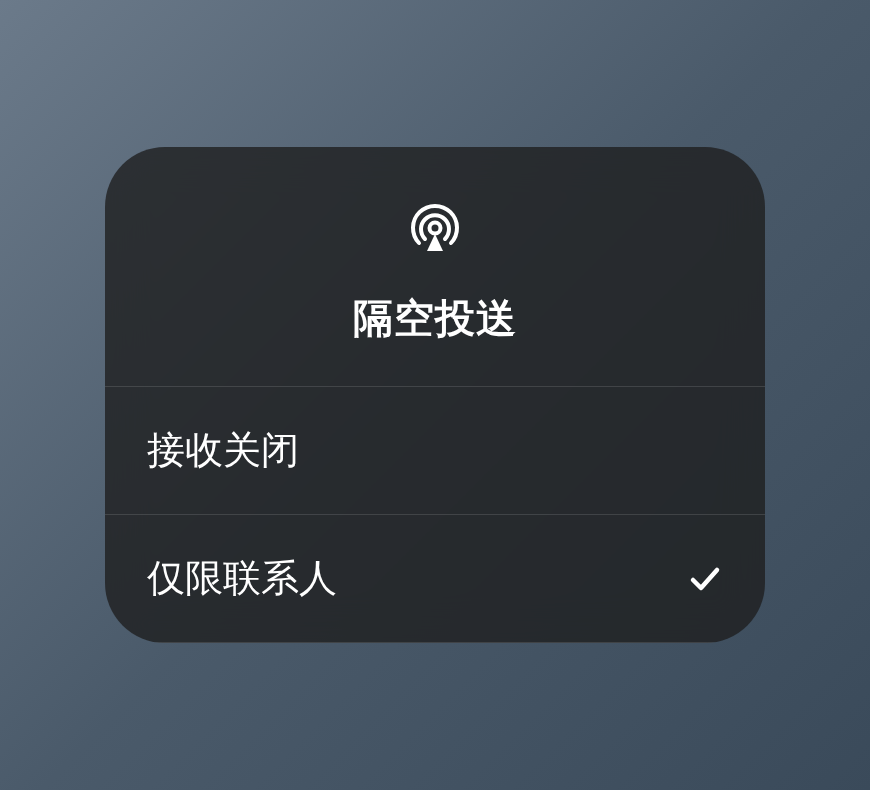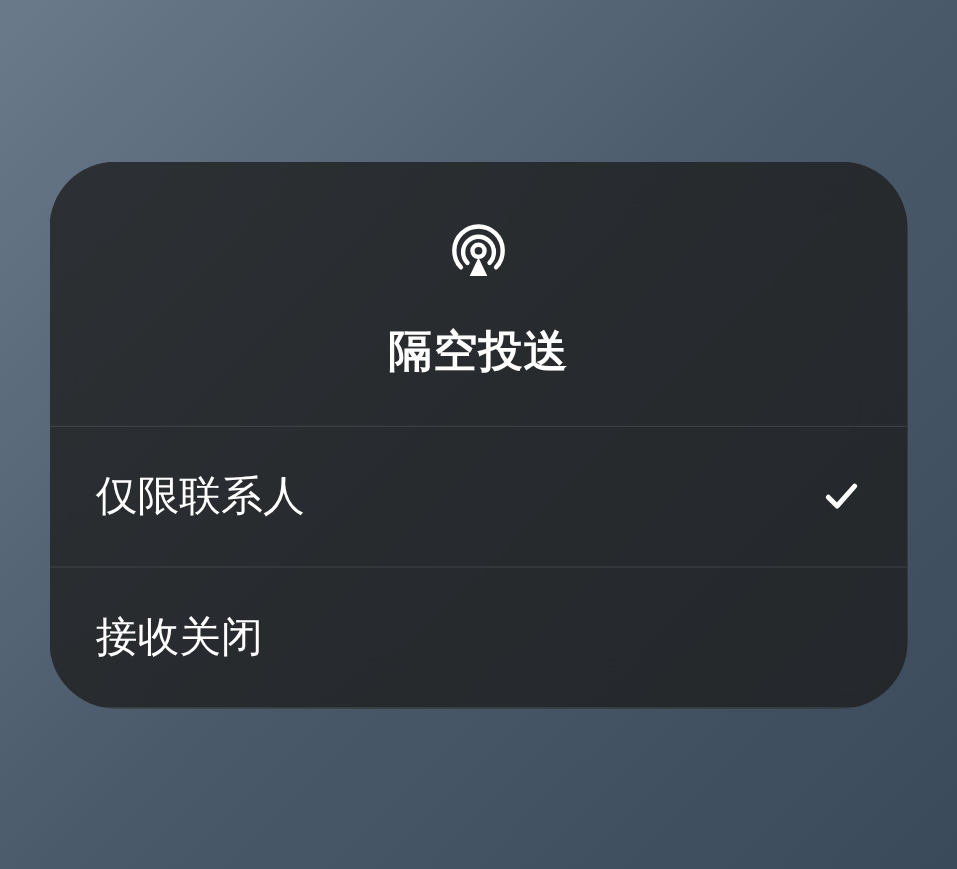--- a/index.html
+++ b/index.html
@@ -13,21 +13,21 @@
       height: 790px;
       background: linear-gradient(135deg, #6b7a8a 0%, #4a5a6a 50%, #3a4a5a 100%);
       display: flex;
       align-items: center;
       justify-content: center;
       font-family: -apple-system, BlinkMacSystemFont, "Segoe UI", "PingFang SC", "Hiragino Sans GB", sans-serif;
       overflow: hidden;
     }
     
     .panel {
-      width: 780px;
+      width: 660px;
       background: rgba(30, 30, 30, 0.78);
       backdrop-filter: blur(20px);
       border-radius: 60px;
       overflow: hidden;
       position: relative;
     }
     
     .header {
       padding: 48px 0 40px 0;
       display: flex;
@@ -86,30 +86,30 @@
         <path d="M 16 48 A 22 22 0 1 1 48 48" stroke="#ffffff" stroke-width="4" stroke-linecap="round" fill="none"></path>
         <path d="M 22 44 A 14 14 0 1 1 42 44" stroke="#ffffff" stroke-width="4" stroke-linecap="round" fill="none"></path>
         <circle cx="32" cy="33" r="5.5" stroke="#ffffff" stroke-width="4" fill="none"></circle>
         <path d="M 32 39 L 24 56 L 40 56 Z" fill="#ffffff"></path>
       </svg>
     </div>
     <div class="title">隔空投送</div>
   </div>
 
   <div class="option">
-    <span class="option-label">仅限联系人</span>
-    <span class="checkmark">
+    <span class="option-label">接收关闭</span>
+    <span class="checkmark hidden">
       <svg width="36" height="36" viewBox="0 0 36 36" fill="none">
         <path d="M 6 19 L 14 27 L 30 9" stroke="#ffffff" stroke-width="4.5" stroke-linecap="round" stroke-linejoin="round"></path>
       </svg>
     </span>
   </div>
 
   <div class="option">
-    <span class="option-label">接收关闭</span>
-    <span class="checkmark hidden">
+    <span class="option-label">仅限联系人</span>
+    <span class="checkmark">
       <svg width="36" height="36" viewBox="0 0 36 36" fill="none">
         <path d="M 6 19 L 14 27 L 30 9" stroke="#ffffff" stroke-width="4.5" stroke-linecap="round" stroke-linejoin="round"></path>
       </svg>
     </span>
   </div>
 
 </div>
 
 </body></html>

